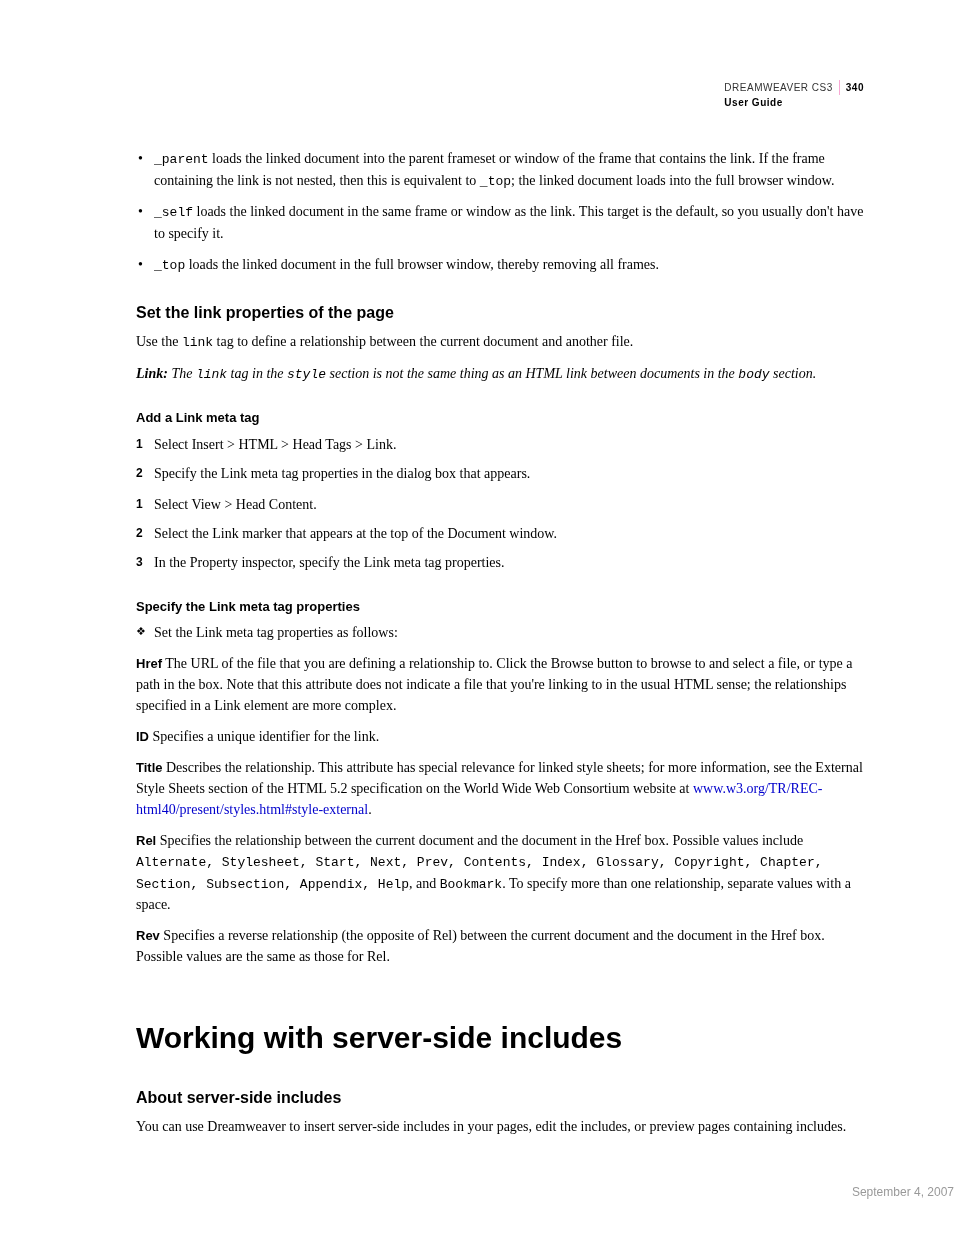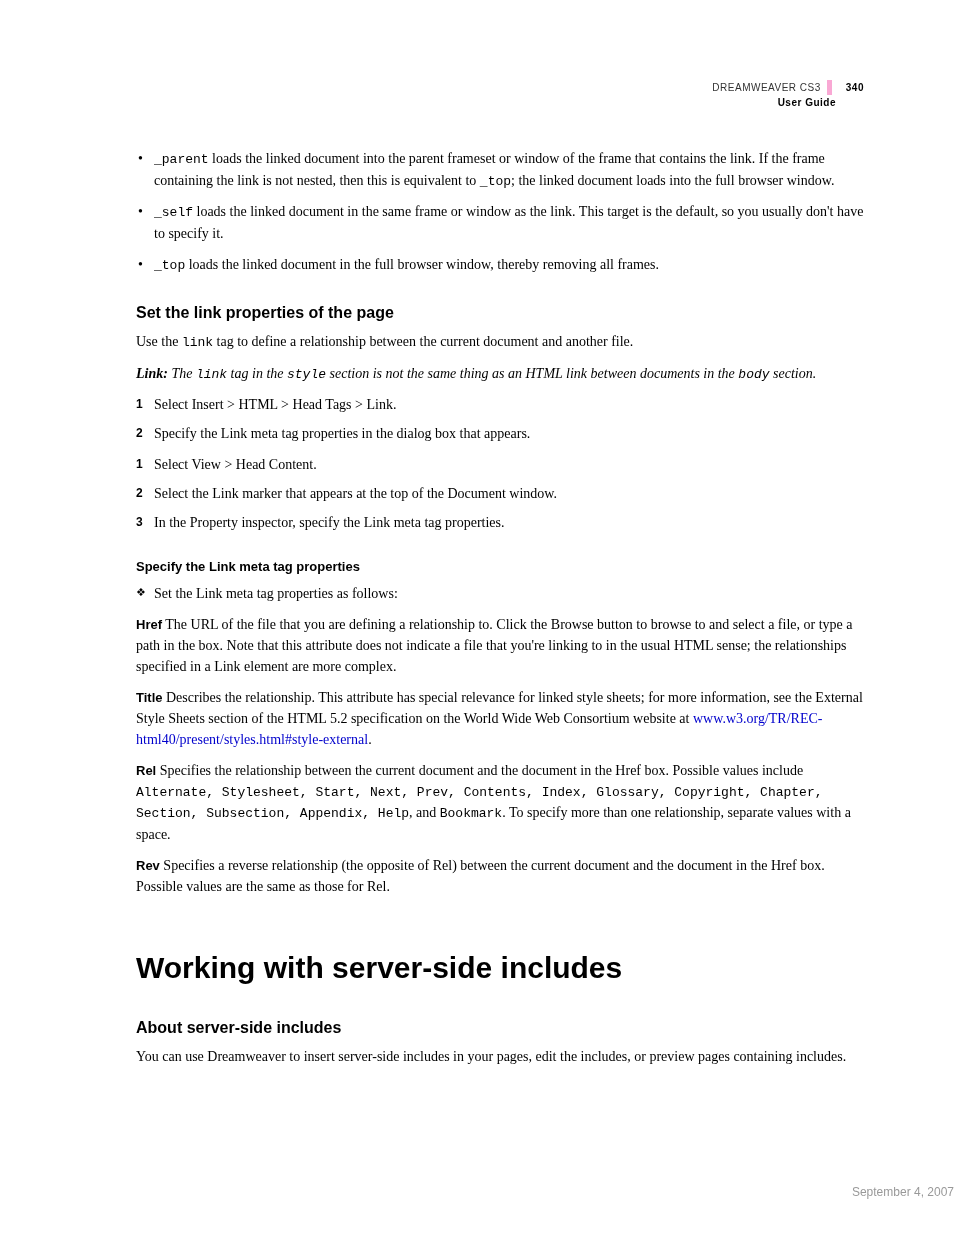--- a/index.html
+++ b/index.html
@@ -13,28 +13,27 @@
     height: 1235px;
     position: relative;
   }
   .page {
     padding: 84px 90px 0 136px;
   }
   .header-block {
     position: absolute;
     top: 80px;
     right: 90px;
-    text-align: right;
     font-family: "Myriad Pro", Arial, sans-serif;
     font-size: 10px;
     letter-spacing: 0.5px;
   }
   .header-line1 { display: flex; align-items: center; justify-content: flex-end; gap: 6px; }
   .header-product { color: #333; }
-  .header-page { font-weight: bold; color: #000; border-left: 5px solid #f9a8d4; padding-left: 14px; }
+  .header-page { font-weight: bold; color: #000; border-left: 1px solid #f9a8d4; padding-left: 6px; }
   .header-line2 { font-weight: bold; color: #000; padding-right: 28px; }
   .content { margin-top: 64px; }
   .bullet-list { list-style: none; margin-bottom: 20px; }
   .bullet-list li {
     position: relative;
     padding-left: 18px;
     margin-bottom: 10px;
   }
   .bullet-list li::before {
     content: "•";
@@ -140,40 +139,44 @@
     </ul>
 
     <h2 class="section">Set the link properties of the page</h2>
     <p class="para">
       <span>Use the </span><span class="mono">link</span><span> tag to define a relationship between the current document and another file.</span>
     </p>
     <p class="note-line">
       <span class="note-label">Link:</span><span> The </span><span class="mono" style="font-style:italic">link</span><span> tag in the </span><span class="mono" style="font-style:italic">style</span><span> section is not the same thing as an HTML link between documents in the </span><span class="mono" style="font-style:italic">body</span><span> section.</span>
     </p>
 
+    <h3 class="subsection">Add a Link meta tag</h3>
     <ol class="numbered">
       <li><span class="num">1</span><span>Select Insert &gt; HTML &gt; Head Tags &gt; Link.</span></li>
       <li><span class="num">2</span><span>Specify the Link meta tag properties in the dialog box that appears.</span></li>
     </ol>
 
     <ol class="numbered">
       <li><span class="num">1</span><span>Select View &gt; Head Content.</span></li>
       <li><span class="num">2</span><span>Select the Link marker that appears at the top of the Document window.</span></li>
       <li><span class="num">3</span><span>In the Property inspector, specify the Link meta tag properties.</span></li>
     </ol>
 
     <h3 class="subsection">Specify the Link meta tag properties</h3>
     <div class="diamond-item">
       <span>Set the Link meta tag properties as follows:</span>
     </div>
 
     <p class="para">
       <span class="def-lead">Href</span><span>  The URL of the file that you are defining a relationship to. Click the Browse button to browse to and select a file, or type a path in the box. Note that this attribute does not indicate a file that you're linking to in the usual HTML sense; the relationships specified in a Link element are more complex.</span>
     </p>
 
+    <p class="para">
+      <span class="def-lead">ID</span><span>  Specifies a unique identifier for the link.</span>
+    </p>
 
     <p class="para">
       <span class="def-lead">Title</span><span>  Describes the relationship. This attribute has special relevance for linked style sheets; for more information, see the External Style Sheets section of the HTML 5.2 specification on the World Wide Web Consortium website at </span><span class="link">www.w3.org/TR/REC-html40/present/styles.html#style-external</span><span>.</span>
     </p>
 
     <p class="para">
       <span class="def-lead">Rel</span><span>  Specifies the relationship between the current document and the document in the Href box. Possible values include </span><span class="mono">Alternate, Stylesheet, Start, Next, Prev, Contents, Index, Glossary, Copyright, Chapter, Section, Subsection, Appendix, Help</span><span>, and </span><span class="mono">Bookmark</span><span>. To specify more than one relationship, separate values with a space.</span>
     </p>
 
     <p class="para">

